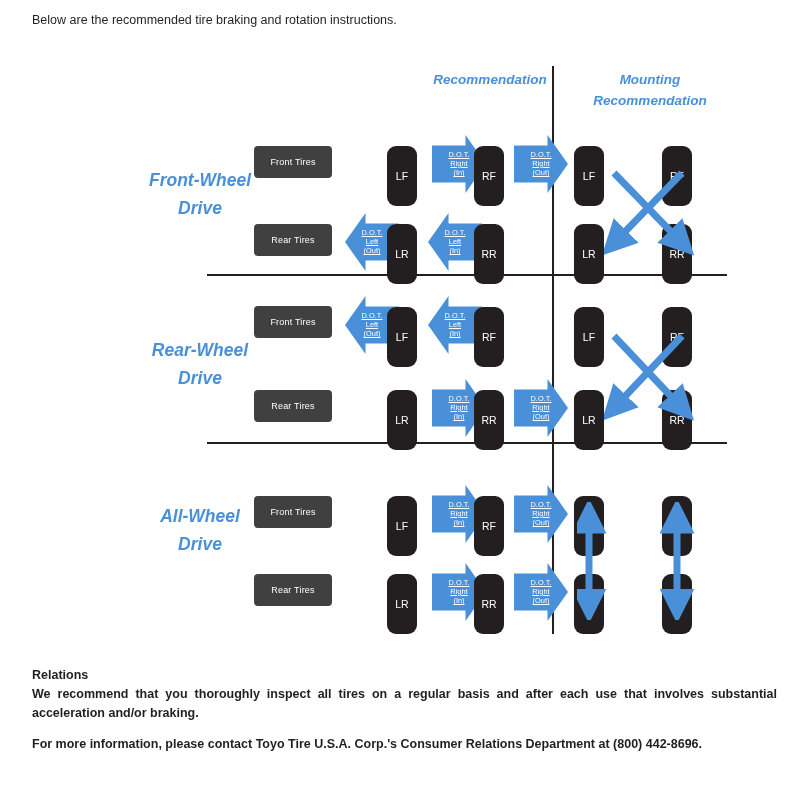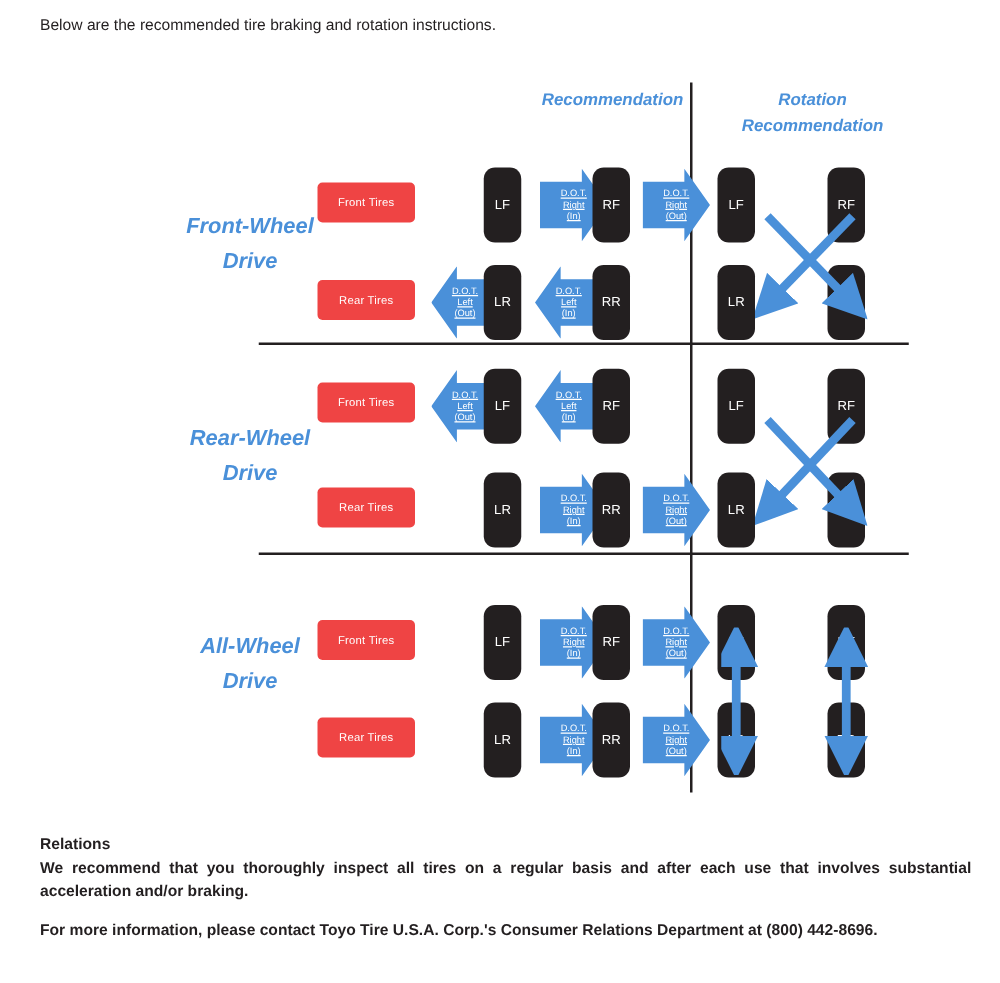--- a/index.html
+++ b/index.html
@@ -81,21 +81,21 @@
   }
   #drive-fwd { left: 78px; top: 108px; }
   #drive-rwd { left: 78px; top: 278px; }
   #drive-awd { left: 78px; top: 444px; }
 
   
   .pill {
     position: absolute;
     width: 78px;
     height: 32px;
-    background: #ef4444;
+    background: #404040;
     border-radius: 4px;
     color: #ffffff;
     font-size: 9px;
     display: flex;
     align-items: center;
     justify-content: center;
     letter-spacing: .2px;
   }
 
   
@@ -103,20 +103,21 @@
     position: absolute;
     width: 30px;
     height: 60px;
     background: #231f20;
     border-radius: 9px;
     color: #ffffff;
     font-size: 10.5px;
     display: flex;
     align-items: center;
     justify-content: center;
+    margin-top: 12px;
   }
 
   
   .chev {
     position: absolute;
     width: 54px;
     height: 58px;
     color: #ffffff;
     font-size: 7.4px;
     line-height: 1.25;
@@ -171,21 +172,21 @@
 <body>
 
 <div id="intro">Below are the recommended tire braking and rotation instructions.</div>
 
 <div id="diagram">
 
   <div class="col-header" id="hdr-mounting">
     <div>Recommendation</div>
   </div>
   <div class="col-header" id="hdr-rotation">
-    <div>Rotation</div>
+    <div>Mounting</div>
     <div>Recommendation</div>
   </div>
 
   <div class="hrule" id="hrule-1"></div>
   <div class="hrule" id="hrule-2"></div>
   <div id="vrule"></div>
 
   <div class="drive-label" id="drive-fwd">
     <div>Front-Wheel</div>
     <div>Drive</div>

